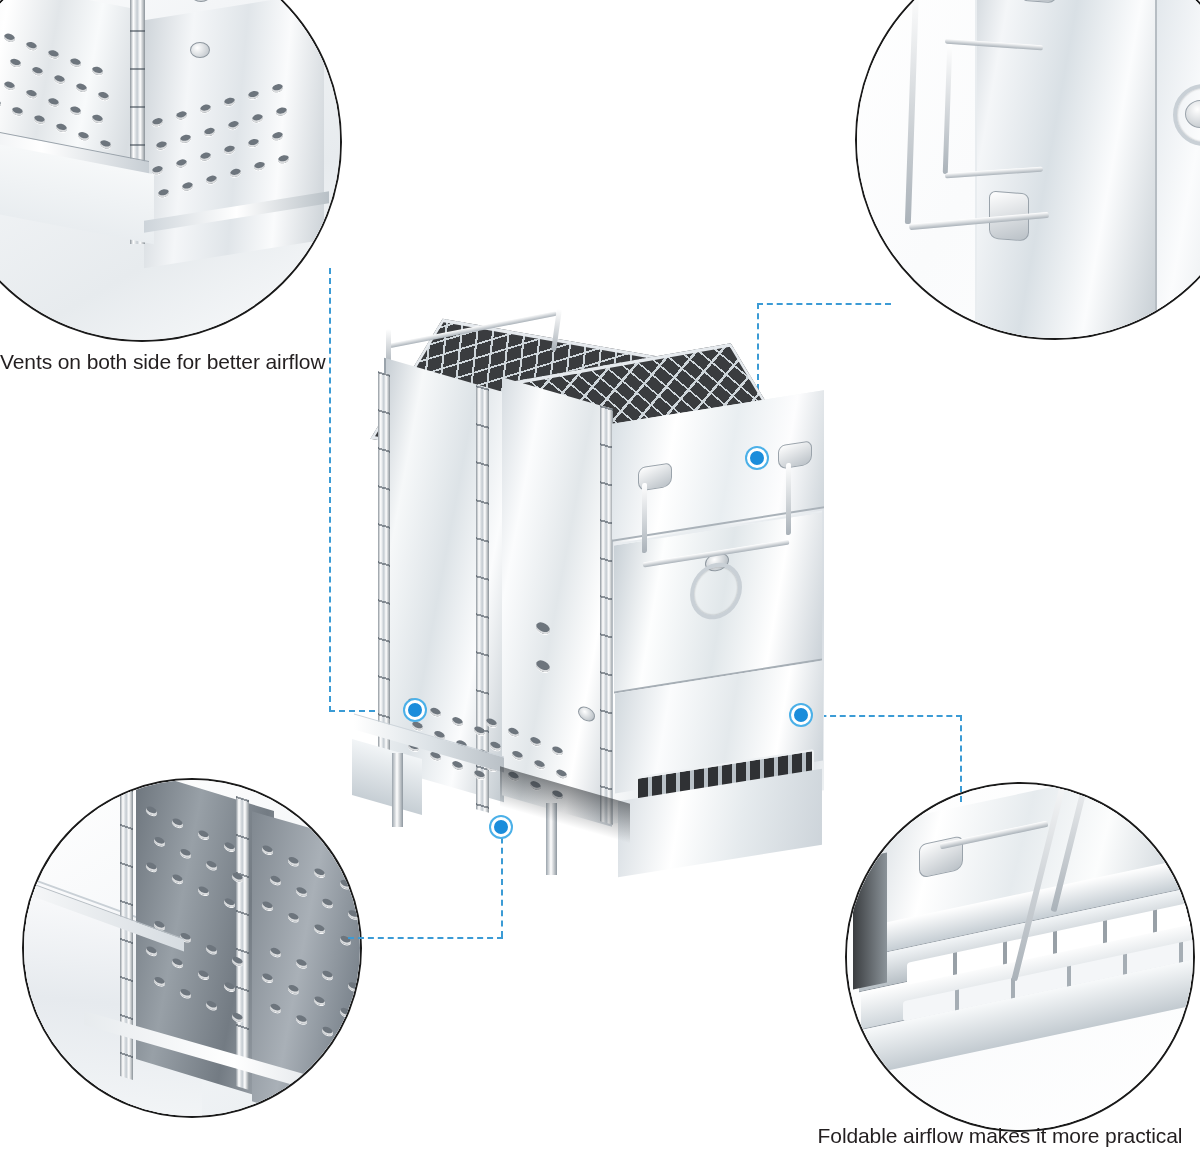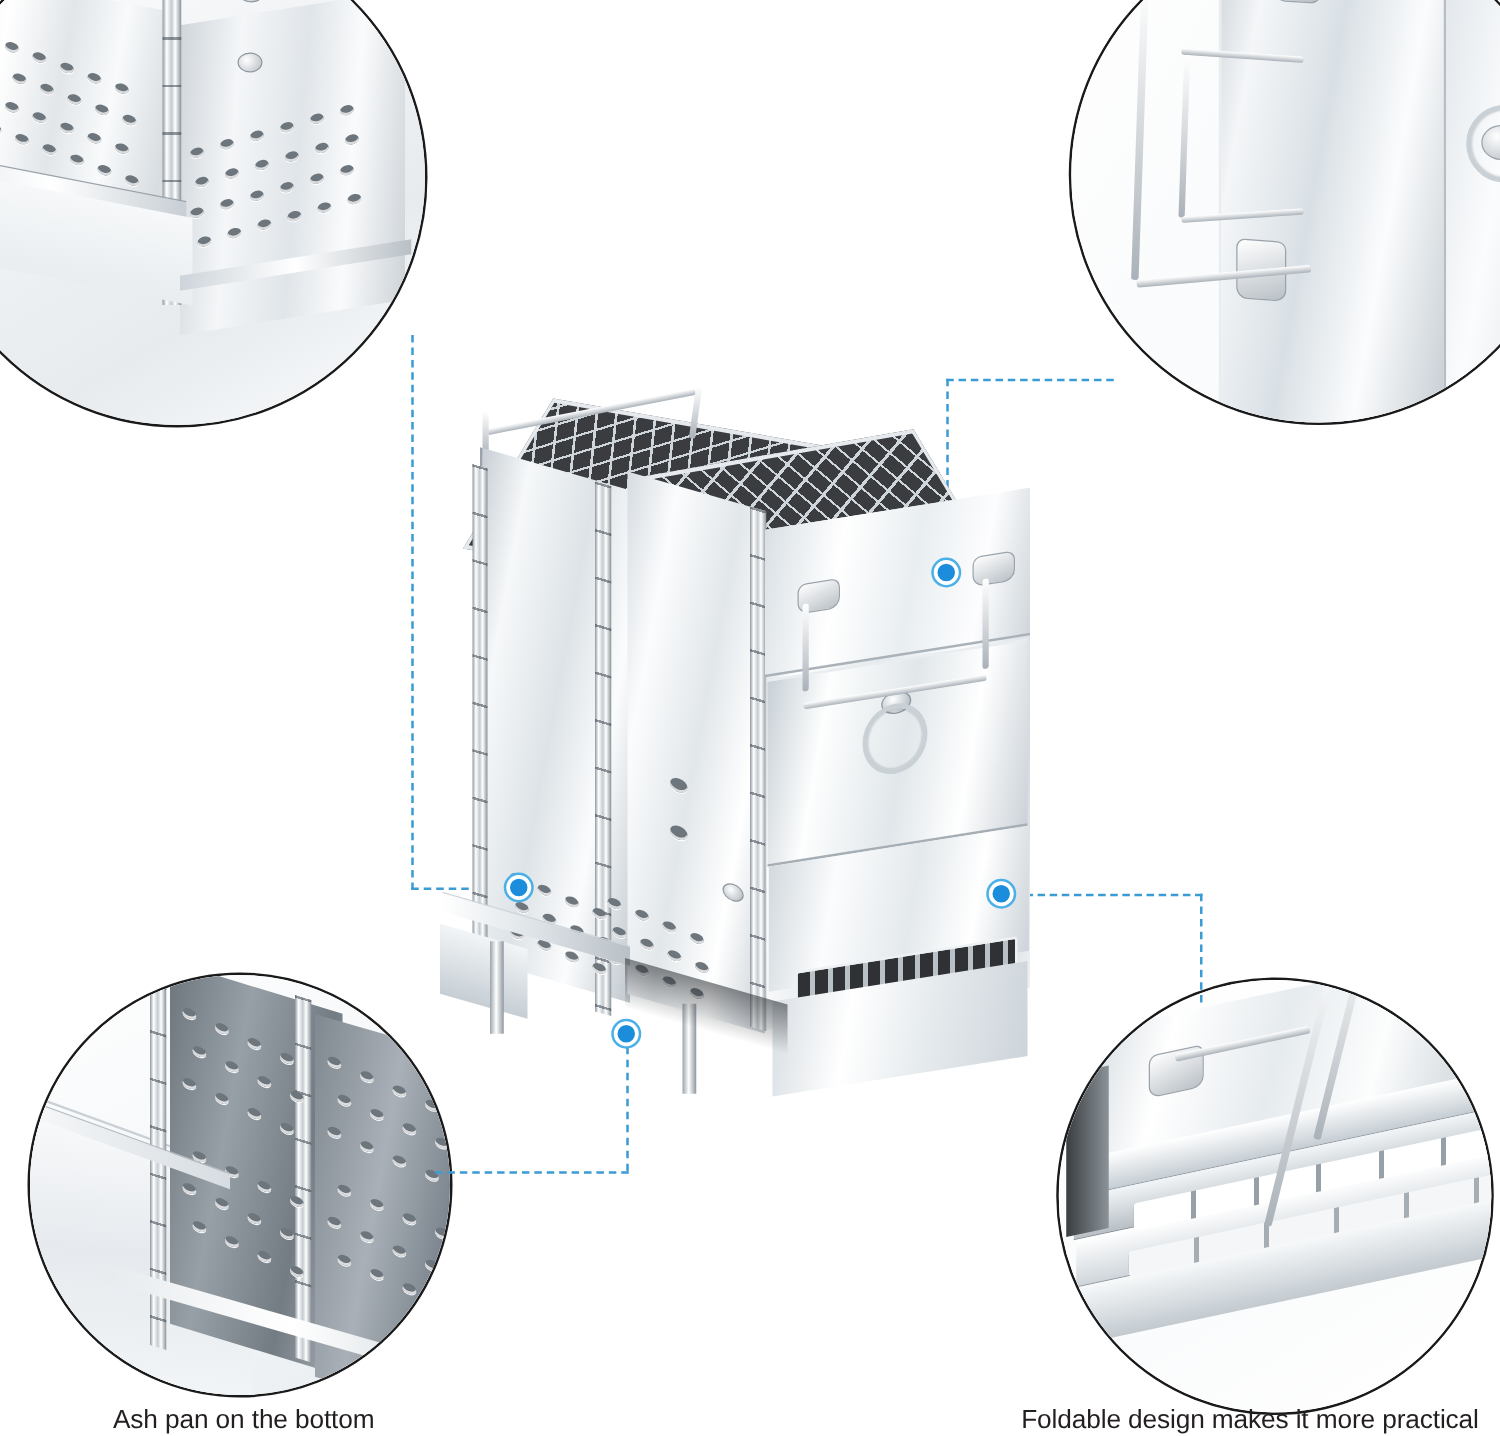--- a/index.html
+++ b/index.html
@@ -476,19 +476,19 @@
 
     <div style="position:absolute;left:150px;top:470px;width:130px;height:40px;transform:skewY(16deg);
                 background:linear-gradient(180deg,rgba(40,44,48,.55),rgba(40,44,48,0));"></div>
   </div>
 
   <div class="dot" style="left:405px; top:700px;"></div>
   <div class="dot" style="left:747px; top:448px;"></div>
   <div class="dot" style="left:491px; top:817px;"></div>
   <div class="dot" style="left:791px; top:705px;"></div>
 
-
-
-  <div class="caption" style="left:30px; top:1122px; width:330px; text-align:center;">Ash pan on the bottom</div>
-
-  <div class="caption" style="left:800px; top:1122px; width:400px; text-align:center;">Foldable design makes it more practical</div>
+  <div class="caption" style="left:0px; top:348px; width:370px; text-align:left;">Vents on both side for better airflow</div>
+
+
+
+  <div class="caption" style="left:800px; top:1122px; width:400px; text-align:center;">Foldable airflow makes it more practical</div>
 
 </div>
 
 </body></html>

